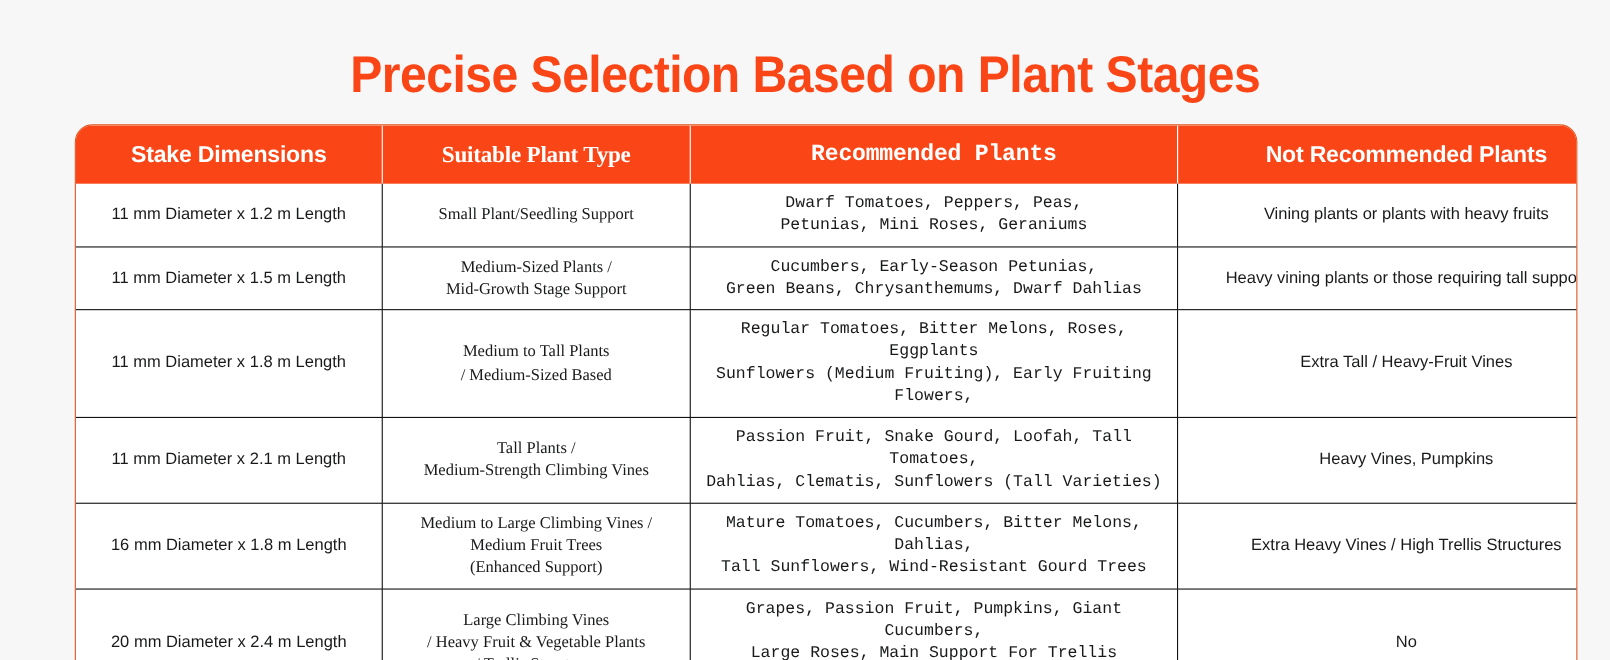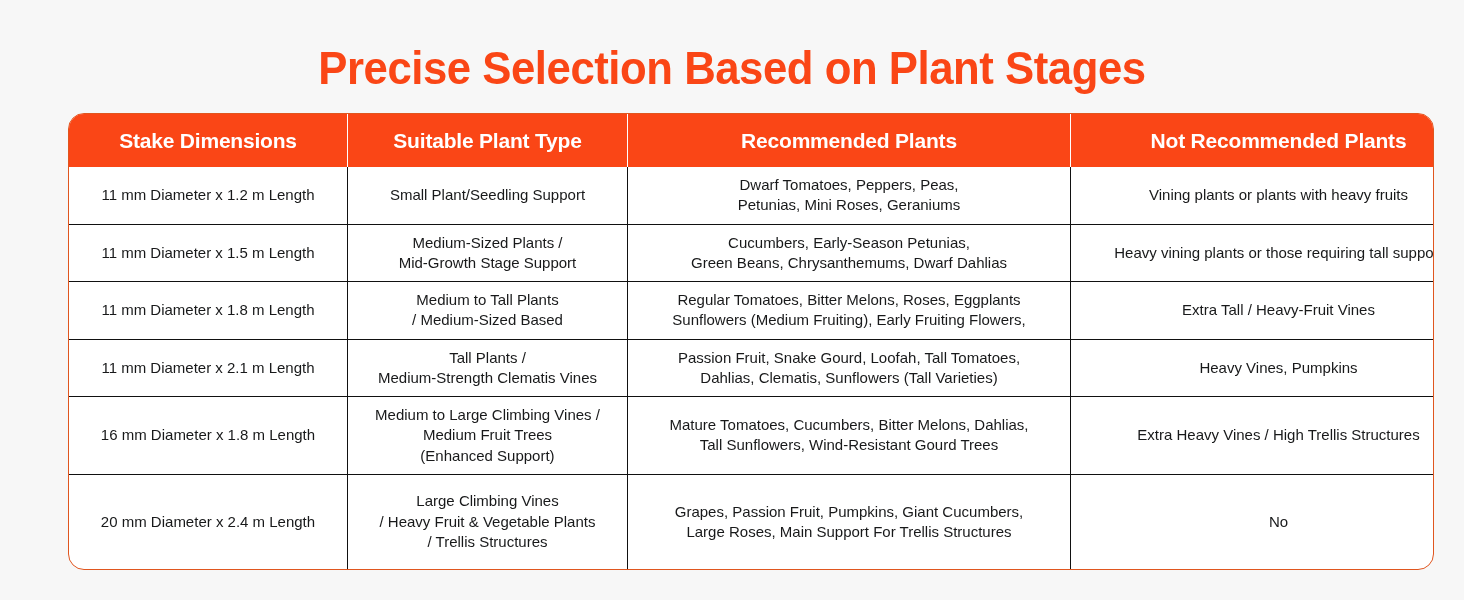--- a/index.html
+++ b/index.html
@@ -75,22 +75,22 @@
     line-height: 1.35;
     vertical-align: middle;
   }
   table.stake-table td:last-child {
     border-right: none;
   }
   table.stake-table tbody tr:last-child td {
     border-bottom: none;
   }
   .col-1 { width: 266px; }
-  .col-2 { width: 267px; }
-  .col-3 { width: 430px; }
+  .col-2 { width: 267px; font-family: Liberation Serif, serif; }
+  .col-3 { width: 430px; font-family: Liberation Mono, monospace; }
   .col-4 { width: 403px; }
   .cell-line { display: block; }
   .r-tall td { height: 58px; }
   .r-xtall td { height: 78px; }
 </style>
 </head>
 <body>
 
 <div class="page">
 
@@ -157,21 +157,21 @@
             <span class="cell-line">Extra Tall / Heavy-Fruit Vines</span>
           </td>
         </tr>
 
         <tr>
           <td class="col-1">
             <span class="cell-line">11 mm Diameter x 2.1 m Length</span>
           </td>
           <td class="col-2">
             <span class="cell-line">Tall Plants /</span>
-            <span class="cell-line">Medium-Strength Clematis Vines</span>
+            <span class="cell-line">Medium-Strength Climbing Vines</span>
           </td>
           <td class="col-3">
             <span class="cell-line">Passion Fruit, Snake Gourd, Loofah, Tall Tomatoes,</span>
             <span class="cell-line">Dahlias, Clematis, Sunflowers (Tall Varieties)</span>
           </td>
           <td class="col-4">
             <span class="cell-line">Heavy Vines, Pumpkins</span>
           </td>
         </tr>
 

